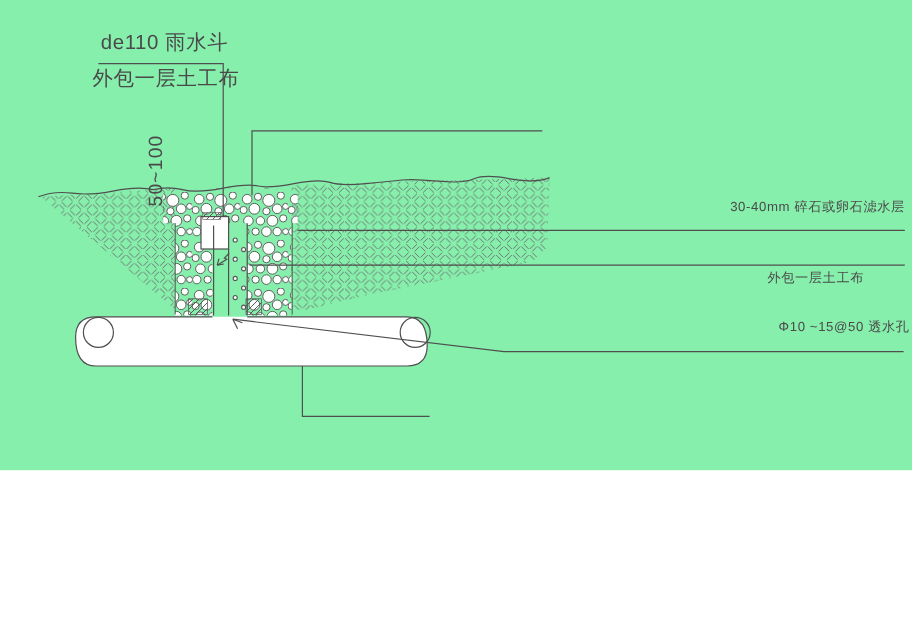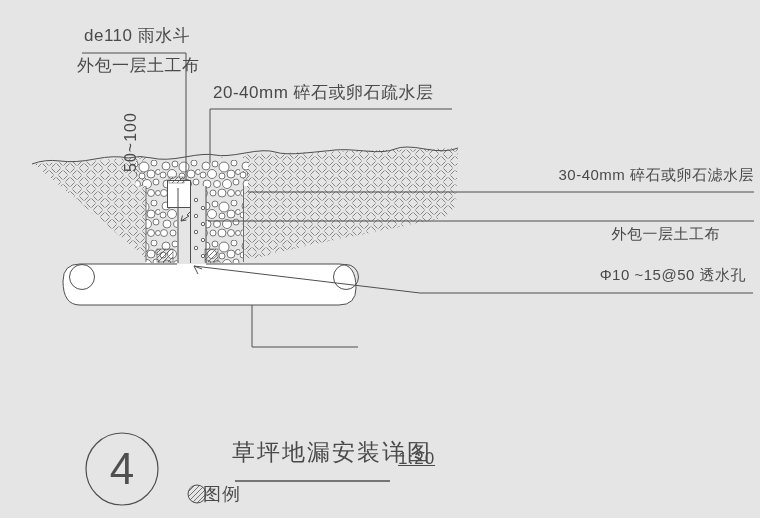--- a/index.html
+++ b/index.html
@@ -1,22 +1,22 @@
 <!DOCTYPE html>
 <html><head>
 <meta charset="utf-8">
 <style>
   html,body{margin:0;padding:0;background:#fff;}
   .canvas{
-    position:relative;width:760px;height:518px;background:#e5e5e5;overflow:hidden;
+    position:relative;width:760px;height:392px;background:#86efac;overflow:hidden;
     font-family:"Liberation Sans","DejaVu Sans",sans-serif;color:#4a4a4a;
   }
   svg{position:absolute;left:0;top:0;}
   .lbl{position:absolute;white-space:nowrap;font-size:17px;letter-spacing:.5px;line-height:1.1;}
-  .lbl-r{position:absolute;white-space:nowrap;font-size:15px;letter-spacing:.5px;text-align:left;line-height:1.1;}
+  .lbl-r{position:absolute;white-space:nowrap;font-size:11px;letter-spacing:.5px;text-align:left;line-height:1.1;}
   .dim{font-size:16px;transform:rotate(-90deg);transform-origin:0 0;letter-spacing:1px;}
   .title-text{position:absolute;font-size:23px;letter-spacing:2px;white-space:nowrap;}
   .scale-text{position:absolute;font-size:17px;letter-spacing:1px;text-decoration:underline;}
   .detail-num{
     position:absolute;left:86px;top:433px;width:72px;height:72px;
     display:flex;align-items:center;justify-content:center;
     font-size:44px;font-weight:300;color:#4f4f4f;
   }
   .legend-lbl{position:absolute;font-size:18px;letter-spacing:1px;margin-left:44px;}
 </style>
@@ -120,26 +120,25 @@
       <path d="M252,305 V347 H358"></path>
     </g>
 
     <circle cx="122" cy="469" r="36" fill="none" stroke="#4f4f4f" stroke-width="1.2"></circle>
     <line x1="235" y1="481" x2="390" y2="481" stroke="#4f4f4f" stroke-width="1.4"></line>
     <circle cx="197" cy="494" r="9" fill="url(#diagHatch)" stroke="#4f4f4f" stroke-width="1"></circle>
   </svg>
 
   <div class="lbl" style="left:84px;top:27px">de110 雨水斗</div>
   <div class="lbl" style="left:77px;top:57px">外包一层土工布</div>
-  <div class="lbl" style="left:213px;top:84px">20-40mm 碎石或卵石疏水层</div>
   <div class="lbl dim" style="left:122px;top:172px">50~100</div>
 
   <div class="lbl-r" style="right:6px;top:167px">30-40mm 碎石或卵石滤水层</div>
   <div class="lbl-r" style="right:40px;top:226px">外包一层土工布</div>
-  <div class="lbl-r" style="right:14px;top:267px">Φ10 ~15@50 透水孔</div>
+  <div class="lbl-r" style="right:2px;top:267px">Φ10 ~15@50 透水孔</div>
 
 
   <div class="detail-num">4</div>
   <div class="title-text" style="left:232px;top:437px">草坪地漏安装详图</div>
   <div class="scale-text" style="left:398px;top:449px">1:20</div>
   <div class="legend-lbl" style="left:159px;top:482px">图例</div>
 
 </div>
 
 </body></html>

